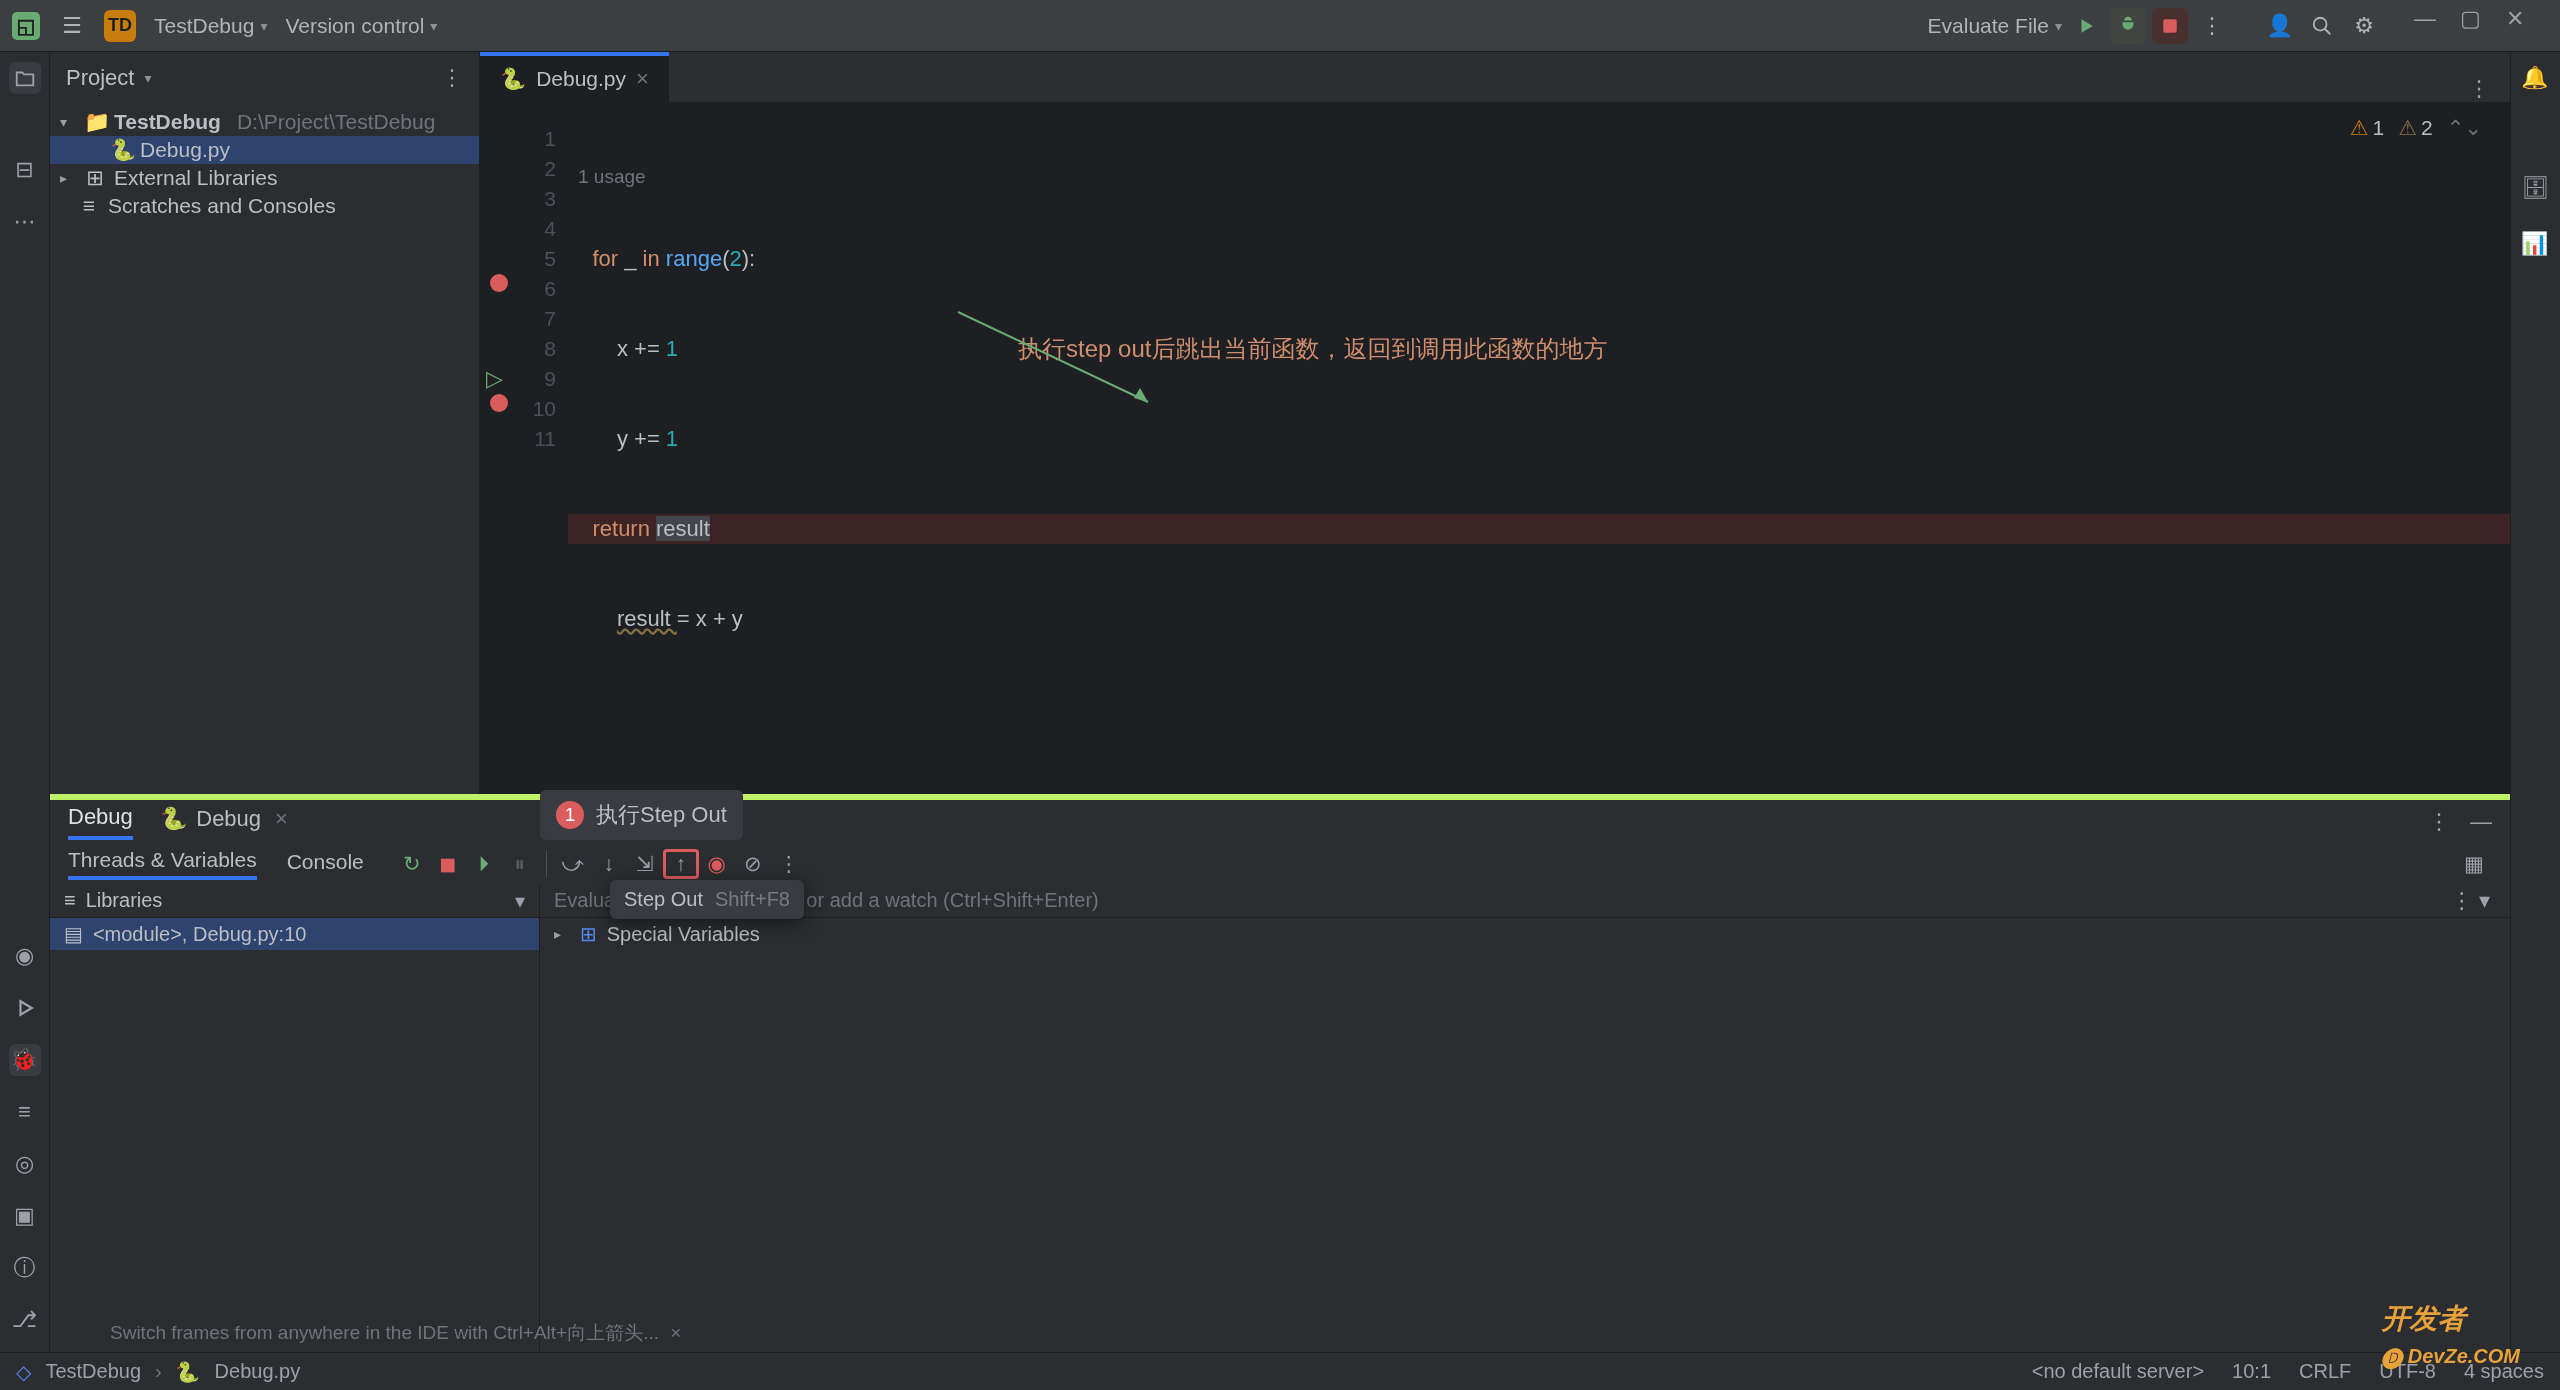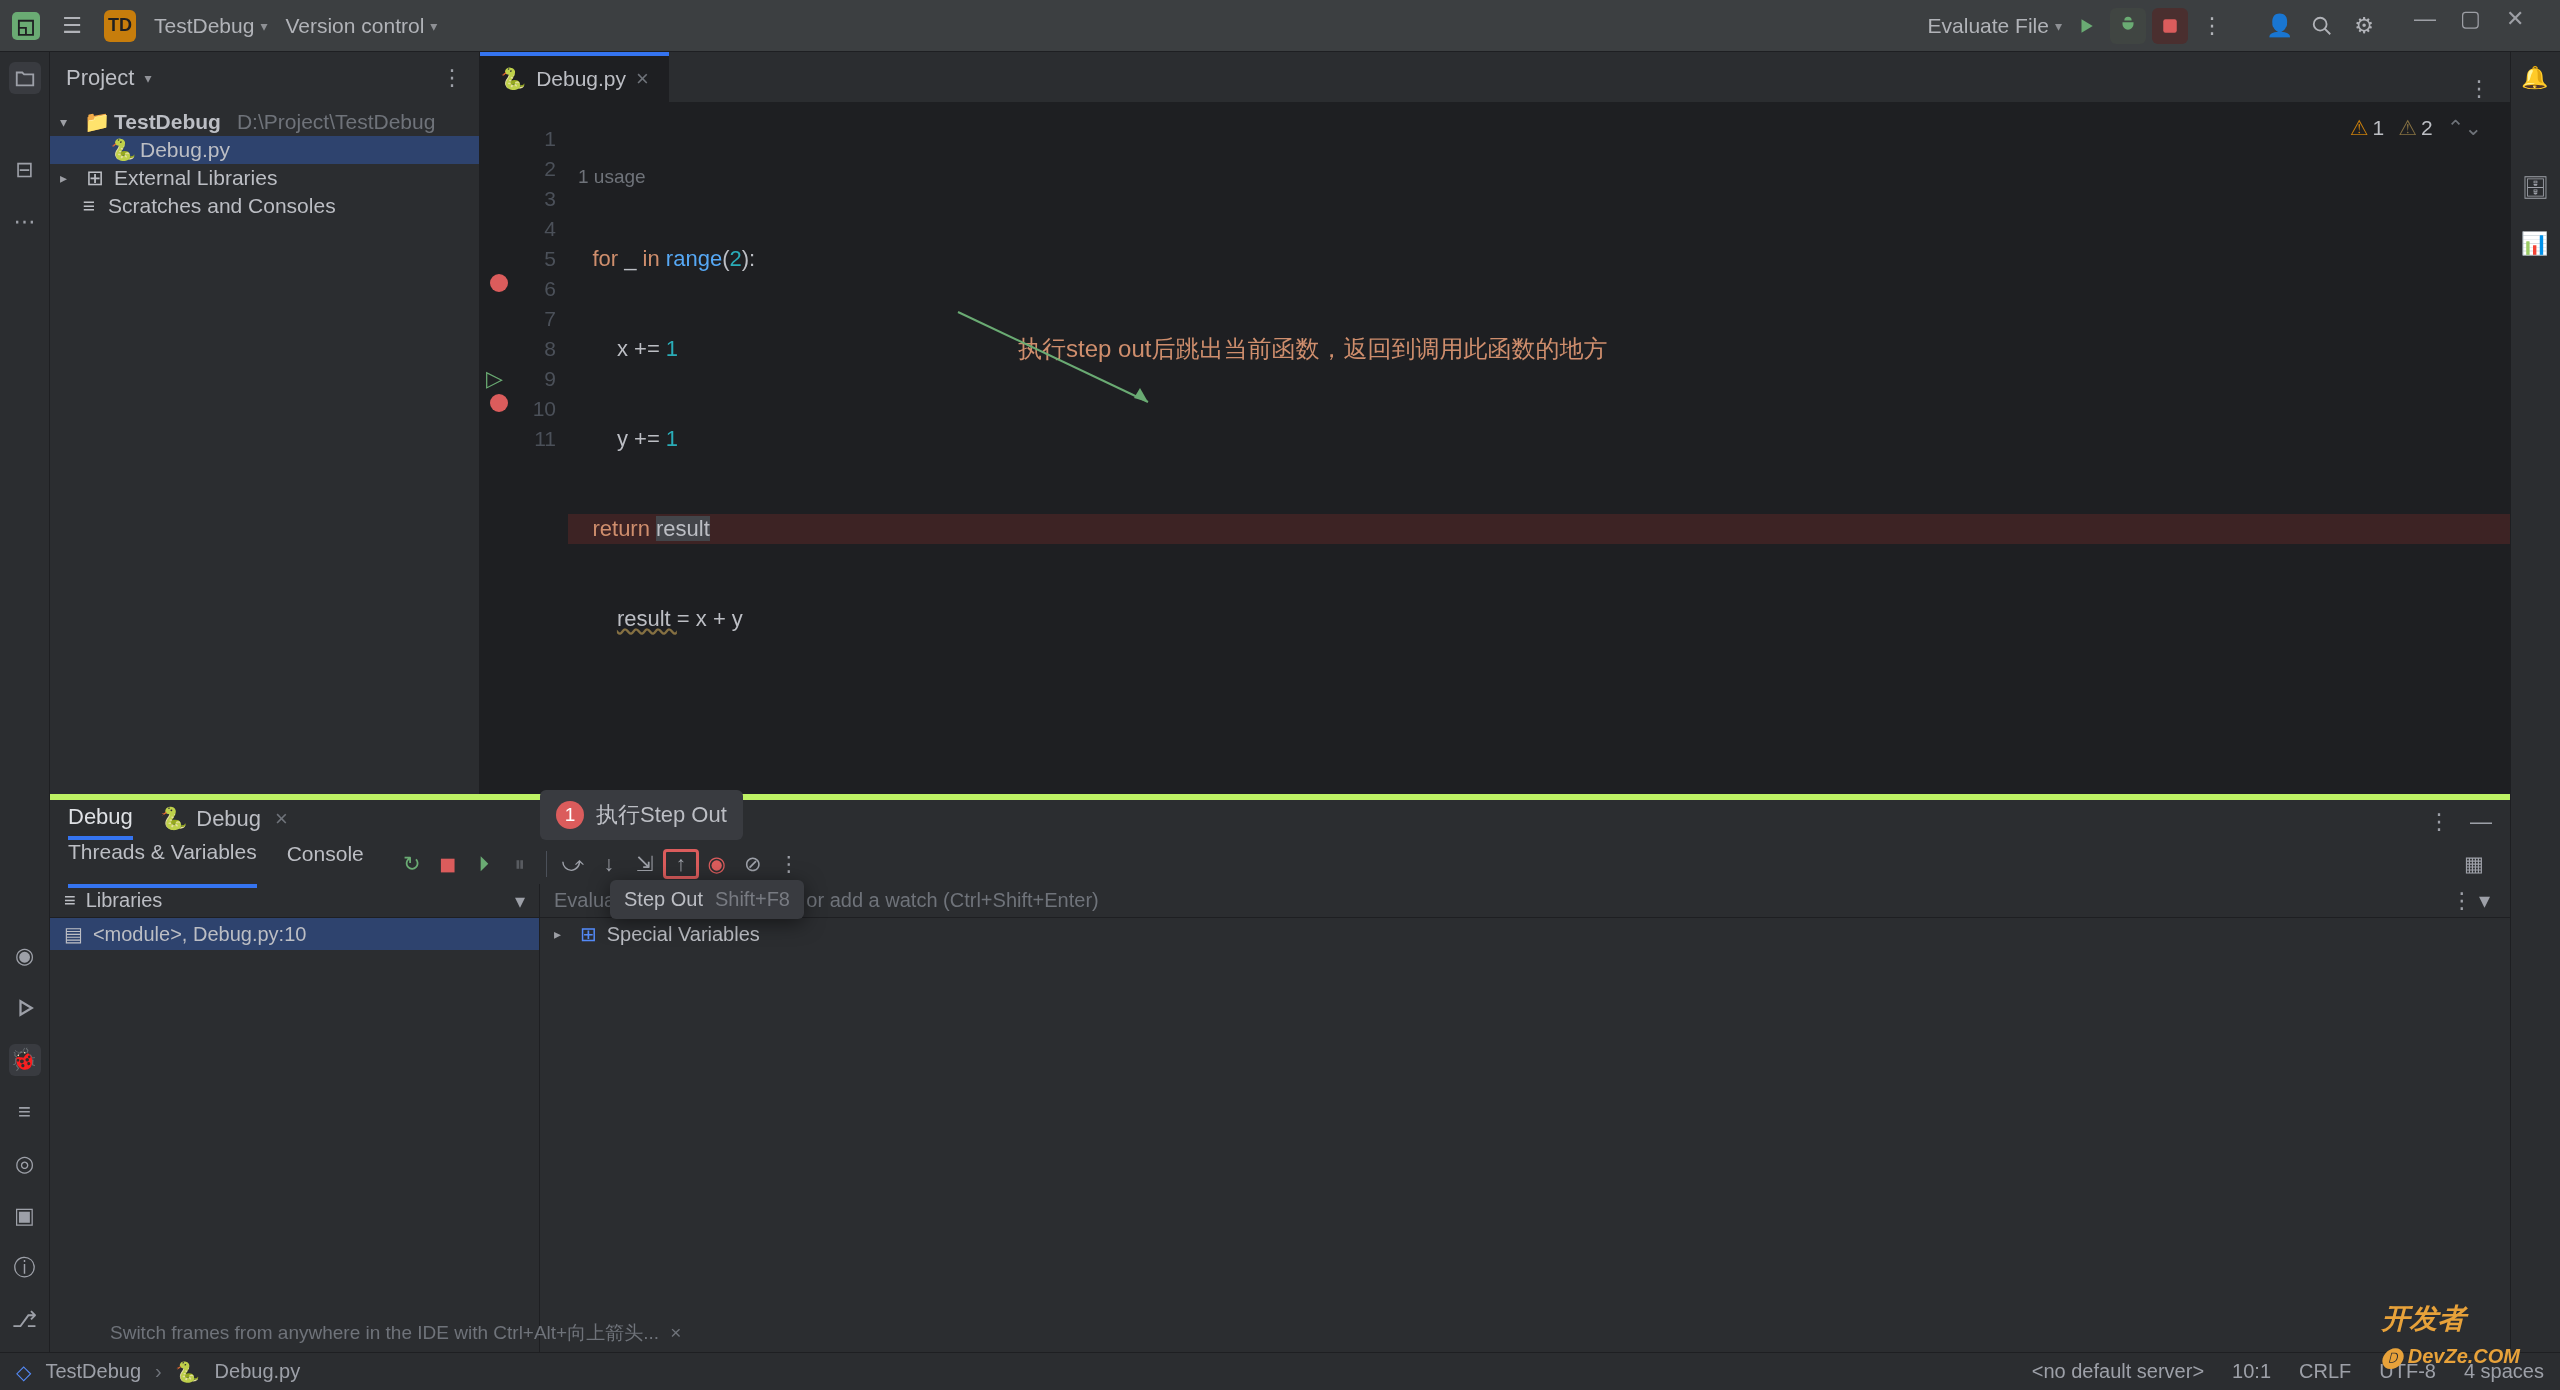--- a/index.html
+++ b/index.html
@@ -59,21 +59,21 @@
 .line-exec{background:#2e436e}
 .context-line{height:30px;background:#2b2d30;color:#888;font-size:20px;padding-left:16px;border-top:1px solid #383a3e;display:flex;align-items:center}
 .annotation{position:absolute;color:#cf8e6d;font-size:24px;font-family:Arial}
 .arrow-svg{position:absolute}
 .debug-panel{flex:1;display:flex;flex-direction:column;background:#2b2d30;border-top:6px solid #bef264;min-height:0}
 .dbg-tabs{height:44px;display:flex;align-items:center;padding:0 18px;gap:28px}
 .dbg-tab{font-size:22px;padding-bottom:6px}
 .dbg-tab.act{border-bottom:4px solid #3574f0;color:#dfe1e5}
 .dbg-tab .x{color:#6f737a;margin-left:6px}
 .dbg-toolbar{height:40px;display:flex;align-items:center;gap:0;padding:0 18px;font-size:21px;position:relative}
-.dbg-t{padding-bottom:20px;margin-right:30px}
+.dbg-t{padding-bottom:4px;margin-right:30px}
 .dbg-t.act{border-bottom:4px solid #3574f0}
 .dbg-ticn{width:36px;height:30px;display:flex;align-items:center;justify-content:center;color:#9da0a8}
 .dbg-ticn.green{color:#6aab73}
 .dbg-ticn.red{color:#db5c5c}
 .stepout-box{border:3px solid #db5c5c;border-radius:4px;padding:0 2px}
 .tooltip{position:absolute;background:#393b40;padding:8px 14px;font-size:20px;border-radius:6px;box-shadow:0 4px 20px rgba(0,0,0,.5);white-space:nowrap}
 .tooltip .sc{color:#787b82;margin-left:12px}
 .callout{position:absolute;background:#393b40;padding:10px 16px;font-size:22px;border-radius:6px;display:flex;align-items:center;gap:12px}
 .callout .n{background:#db5c5c;color:#fff;width:28px;height:28px;border-radius:50%;display:flex;align-items:center;justify-content:center;font-size:19px}
 .dbg-body{flex:1;display:flex;min-height:0}

